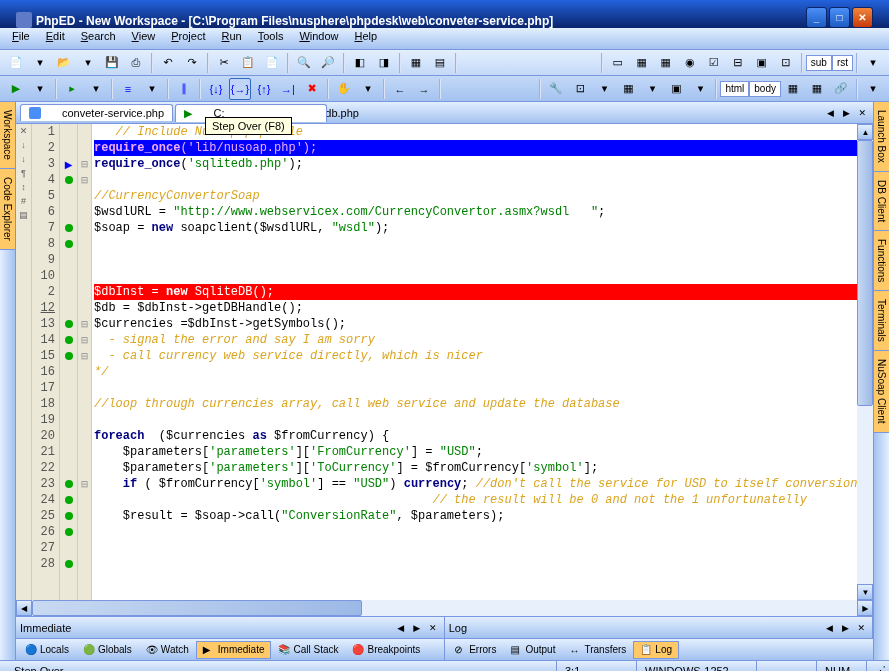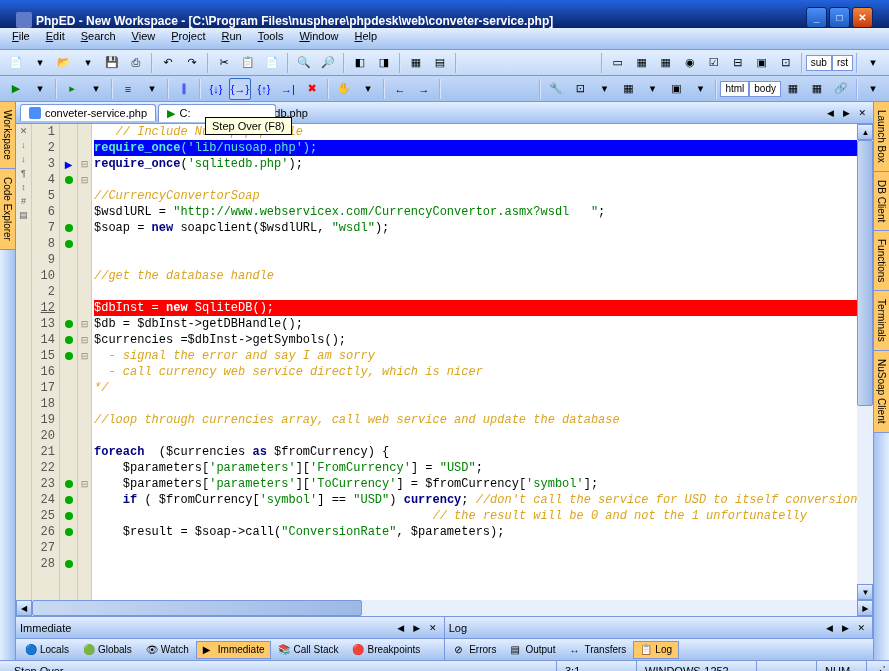--- a/index.html
+++ b/index.html
@@ -18,38 +18,38 @@
 .tb-btn { width: 22px; height: 22px; border: 1px solid transparent; margin: 0 1px; display: flex; align-items: center; justify-content: center; border-radius: 2px; cursor: pointer; font-size: 11px; }
 .tb-btn.active { border-color: #316ac5; background: #c0d4f5; }
 .tb-sep { width: 2px; height: 20px; background: linear-gradient(to right, #7a96df, #fff); margin: 0 3px; }
 .tb-txt { padding: 0 4px; font-size: 10px; border: 1px solid #7a96df; background: white; height: 16px; display: flex; align-items: center; }
 .main-area { display: flex; height: 558px; }
 .left-sidebar { width: 22px; background: linear-gradient(to right, #e3efff, #a3c2f0); display: flex; flex-direction: column; border-right: 1px solid #7a96df; }
 .sidebar-tab { writing-mode: vertical-rl; padding: 8px 2px; font-size: 10px; cursor: pointer; border-bottom: 1px solid #7a96df; background: #fec966; display: flex; align-items: center; }
 .right-sidebar { width: 22px; background: linear-gradient(to right, #a3c2f0, #e3efff); display: flex; flex-direction: column; border-left: 1px solid #7a96df; }
 .editor-area { flex: 1; display: flex; flex-direction: column; background: white; }
 .tabs-bar { height: 22px; background: linear-gradient(to bottom, #e3efff, #a3c2f0); display: flex; align-items: center; border-bottom: 1px solid #7a96df; padding: 0 4px; }
-.file-tab { background: white; border: 1px solid #7a96df; border-bottom: none; padding: 2px 8px; display: flex; align-items: center; gap: 4px; border-radius: 3px 3px 0 0; margin-right: 2px; justify-content: space-between; }
+.file-tab { background: white; border: 1px solid #7a96df; border-bottom: none; padding: 2px 8px; display: flex; align-items: center; gap: 21px; border-radius: 3px 3px 0 0; margin-right: 2px; justify-content: space-between; }
 .tab-icon { width: 12px; height: 12px; background: #4a8ef7; border-radius: 2px; }
 .tooltip { position: absolute; background: #ffffe1; border: 1px solid #000; padding: 2px 6px; font-size: 11px; z-index: 100; left: 205px; top: 117px; }
 .tabs-controls { margin-left: auto; display: flex; gap: 2px; }
 .tab-ctrl { width: 14px; height: 14px; cursor: pointer; display: flex; align-items: center; justify-content: center; font-size: 9px; }
 .editor-content { flex: 1; display: flex; overflow: hidden; }
 .gutter-bar { width: 16px; background: #ebe8d7; border-right: 1px solid #ccc; }
 .gutter-icon { height: 14px; display: flex; align-items: center; justify-content: center; font-size: 9px; color: #666; }
 .line-numbers { width: 28px; background: #ebe8d7; text-align: right; padding-right: 4px; color: #555; font-family: 'Courier New', monospace; font-size: 12px; line-height: 16px; border-right: 1px solid #ccc; }
 .breakpoint-col { width: 18px; background: #ebe8d7; border-right: 1px solid #ccc; }
 .bp-marker { height: 16px; display: flex; align-items: center; justify-content: center; }
 .bp-dot { width: 8px; height: 8px; background: #0a0; border-radius: 50%; }
 .bp-arrow { color: #00f; font-size: 10px; }
 .fold-col { width: 14px; background: #ebe8d7; border-right: 1px solid #ccc; }
 .fold-marker { height: 16px; display: flex; align-items: center; justify-content: center; font-size: 9px; color: #888; }
 .code-area { flex: 1; font-family: 'Courier New', monospace; font-size: 12px; line-height: 16px; overflow: auto; padding-left: 2px; }
 .code-line { height: 16px; white-space: pre; }
-.hl-blue { background: #0000ff; color: #5eead4; }
+.hl-blue { background: #0000ff; color: #f0abfc; }
 .hl-red { background: #ff0000; color: white; }
 .kw { color: #000080; font-weight: bold; }
 .str { color: #008000; }
 .cmt { color: #daa520; font-style: italic; }
 .navy { color: #000080; }
 .scrollbar-v { width: 16px; background: #e3efff; display: flex; flex-direction: column; }
 .scroll-btn { height: 16px; background: linear-gradient(to bottom, #e3efff, #a3c2f0); border: 1px solid #7a96df; display: flex; align-items: center; justify-content: center; font-size: 8px; }
 .scroll-track { flex: 1; background: #e8f0fb; }
 .scroll-thumb { background: linear-gradient(to right, #c8d9f2, #9cb9e6); border: 1px solid #7a96df; border-radius: 2px; }
 .scrollbar-h { height: 16px; background: #e3efff; display: flex; }
@@ -332,21 +332,20 @@
       <div class="code-area" id="code-area">
           <div class="code-line">   <span class="cmt">// Include Nusoap.php file</span></div>
           <div class="code-line hl-blue"><span style="font-weight:bold">require_once</span>('lib/nusoap.php');</div>
           <div class="code-line"><span class="kw">require_once</span>(<span class="str">'sqlitedb.php'</span>);</div>
           <div class="code-line"></div>
           <div class="code-line"><span class="cmt">//CurrencyConvertorSoap</span></div>
           <div class="code-line">$wsdlURL = <span class="str">"http://www.webservicex.com/CurrencyConvertor.asmx?wsdl   "</span>;</div>
           <div class="code-line">$soap = <span class="kw">new</span> soapclient($wsdlURL, <span class="str">"wsdl"</span>);</div>
           <div class="code-line"></div>
           <div class="code-line"></div>
-          <div class="code-line"><span class="cmt">//get the database handle</span></div>
           <div class="code-line"></div>
           <div class="code-line hl-red">$dbInst = <span style="font-weight:bold">new</span> SqliteDB();</div>
           <div class="code-line">$db = $dbInst-&gt;getDBHandle();</div>
           <div class="code-line">$currencies =$dbInst-&gt;getSymbols();</div>
           <div class="code-line"><span class="cmt">  - signal the error and say I am sorry</span></div>
           <div class="code-line"><span class="cmt">  - call currency web service directly, which is nicer</span></div>
           <div class="code-line"><span class="cmt">*/</span></div>
           <div class="code-line"></div>
           <div class="code-line"><span class="cmt">//loop through currencies array, call web service and update the database</span></div>
           <div class="code-line"></div>

